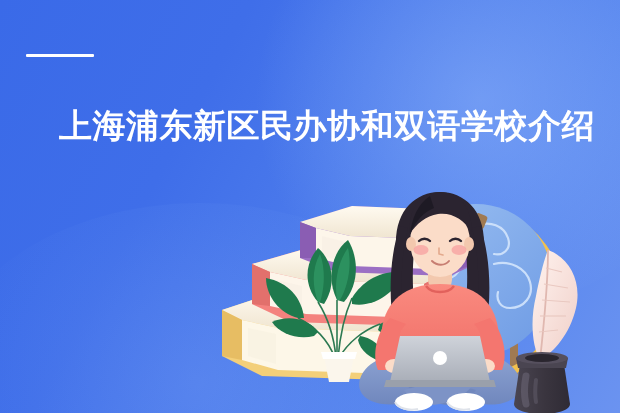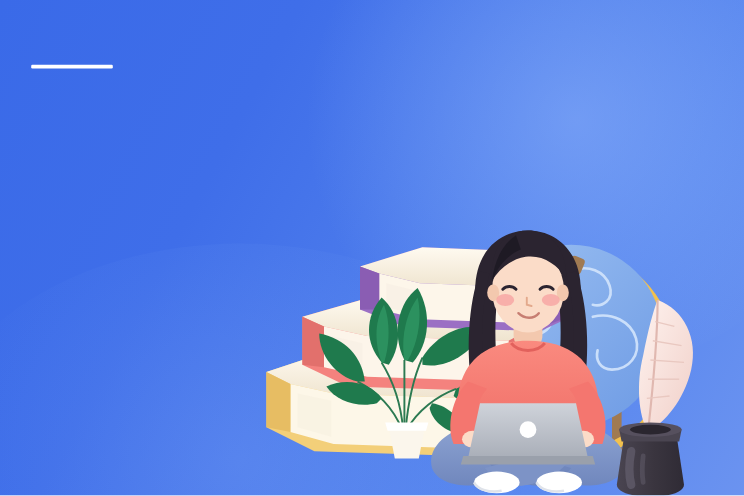--- a/index.html
+++ b/index.html
@@ -68,20 +68,21 @@
 </head>
 <body>
 
 <div id="banner">
 
   <div id="glow"></div>
   <div id="glow2"></div>
 
   <div id="accent-bar"></div>
 
+  <h1 id="title">上海浦东新区民办协和双语学校介绍</h1>
 
   <svg id="art" viewBox="0 0 402 245" xmlns="http://www.w3.org/2000/svg">
 
     <defs>
       <linearGradient id="gGlobe" x1="0" y1="0" x2="1" y2="1">
         <stop offset="0%" stop-color="#9bc0f2"></stop>
         <stop offset="100%" stop-color="#6d9ae4"></stop>
       </linearGradient>
       <linearGradient id="gPageTop" x1="0" y1="0" x2="0" y2="1">
         <stop offset="0%" stop-color="#fffaf0"></stop>

